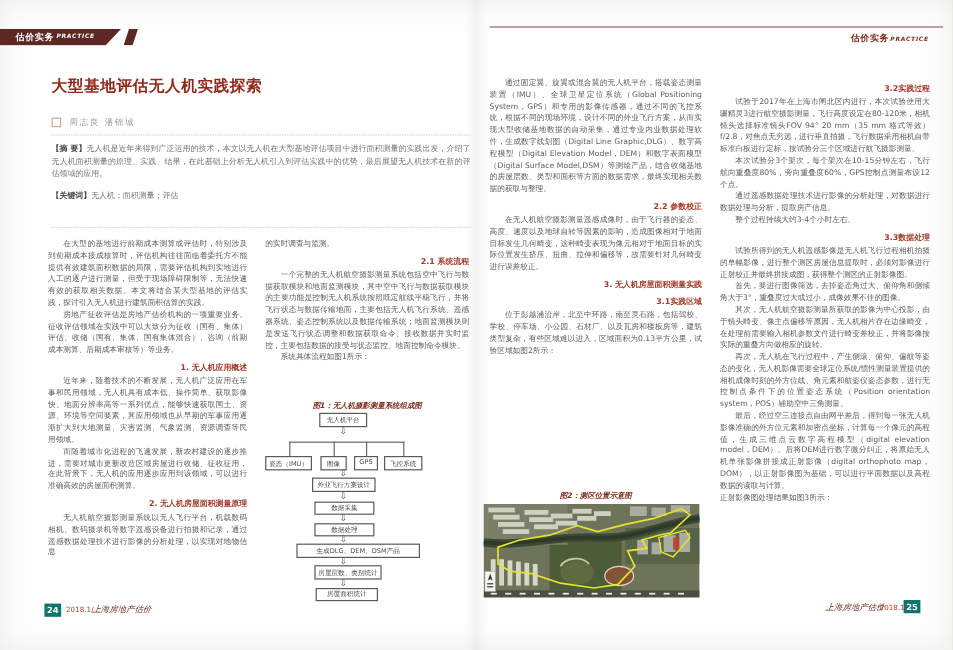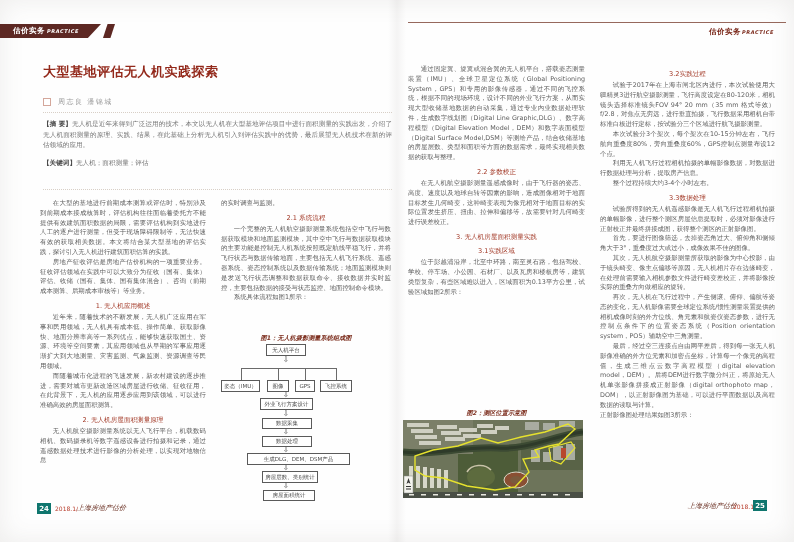--- a/index.html
+++ b/index.html
@@ -29,21 +29,21 @@
   .author-sq{width:6px;height:6px;border:1px solid #d4a79b;background:#fff;margin-right:7px;}
   .author-names{font-size:7px;color:#9a9a9a;letter-spacing:1.5px;}
   .dotrule{position:absolute;left:43px;width:349px;border-top:1px dotted #d8cfc6;}
   .abstract{position:absolute;left:43px;top:119px;width:349px;font-size:6.6px;line-height:1.62;color:#757575;text-align:justify;}
   .abstract b,.kw b{color:#4a4a4a;font-weight:bold;}
   .kw{position:absolute;left:43px;top:159px;width:349px;font-size:6.6px;color:#757575;}
   
   .col{position:absolute;font-size:6.4px;line-height:1.53;color:#5d5d5d;text-align:justify;overflow:hidden;}
   .col .p{text-indent:2em;margin:0;}
   .col .pc{text-indent:0;margin:0;}
-  .col .h{color:#a33a28;font-weight:normal;font-size:6.6px;margin:4px 0 2px;text-indent:0;text-align:center;}
+  .col .h{color:#a33a28;font-weight:bold;font-size:6.6px;margin:4px 0 2px;text-indent:0;text-align:right;}
   #lcol1{left:40px;top:199px;width:166px;height:303px;}
   #lcol2{left:221px;top:199px;width:170px;height:135px;}
   #rcol1{left:408px;top:65px;width:177px;height:340px;}
   #rcol2{left:600px;top:65px;width:175px;height:420px;}
   
   .figcap{position:absolute;font-size:6.2px;font-weight:bold;font-style:italic;color:#7d2f1f;text-align:center;}
   #fig1cap{left:221px;top:334px;width:170px;}
   .flow{position:absolute;left:221px;top:342px;width:170px;height:162px;}
   .fnode{position:absolute;border:1px solid #5a5a5a;background:#fff;color:#4a4a4a;
     font-size:5.5px;display:flex;align-items:center;justify-content:center;box-sizing:border-box;white-space:nowrap;}
@@ -224,21 +224,21 @@
         <rect x="3" y="66" width="5" height="1" fill="#333"></rect>
           <rect x="3" y="68.5" width="5" height="1" fill="#333"></rect>
       </g>
     </svg>
   </div>
 
   <div class="col" id="rcol2">
     <p class="h">3.2实践过程</p>
     <p class="p">试验于2017年在上海市闸北区内进行，本次试验使用大疆精灵3进行航空摄影测量，飞行高度设定在80-120米，相机镜头选择标准镜头FOV 94° 20 mm（35 mm 格式等效）f/2.8，对焦点无穷远，进行垂直拍摄，飞行数据采用相机自带标准白板进行定标，按试验分三个区域进行航飞摄影测量。</p>
     <p class="p">本次试验分3个架次，每个架次在10-15分钟左右，飞行航向重叠度80%，旁向重叠度60%，GPS控制点测量布设12个点。</p>
-    <p class="p">利用无人机飞行过程相机拍摄的单幅影像数据，对数据进行数据处理与分析，提取房产信息。</p>
+    <p class="p">通过遥感数据处理技术进行影像的分析处理，对数据进行数据处理与分析，提取房产信息。</p>
     <p class="p">整个过程持续大约3-4个小时左右。</p>
     <p class="h">3.3数据处理</p>
     <p class="p">试验所得到的无人机遥感影像是无人机飞行过程相机拍摄的单幅影像，进行整个测区房屋信息提取时，必须对影像进行正射校正并最终拼接成图，获得整个测区的正射影像图。</p>
     <p class="p">首先，要进行图像筛选，去掉姿态角过大、俯仰角和侧倾角大于3°，重叠度过大或过小，成像效果不佳的图像。</p>
     <p class="p">其次，无人机航空摄影测量所获取的影像为中心投影，由于镜头畸变、像主点偏移等原因，无人机相片存在边缘畸变，在处理前需要输入相机参数文件进行畸变差校正，并将影像按实际的重叠方向做相应的旋转。</p>
     <p class="p">再次，无人机在飞行过程中，产生侧滚、俯仰、偏航等姿态的变化，无人机影像需要全球定位系统/惯性测量装置提供的相机成像时刻的外方位线、角元素和航姿仪姿态参数，进行无控制点条件下的位置姿态系统（Position orientation system，POS）辅助空中三角测量。</p>
     <p class="p">最后，经过空三连接点自由网平差后，得到每一张无人机影像准确的外方位元素和加密点坐标，计算每一个像元的高程值，生成三维点云数字高程模型（digital elevation model，DEM）。后将DEM进行数字微分纠正，将原始无人机单张影像拼接成正射影像（digital orthophoto map，DOM），以正射影像图为基础，可以进行平面数据以及高程数据的读取与计算。</p>
     <p class="pc">正射影像图处理结果如图3所示：</p>
   </div>
 

